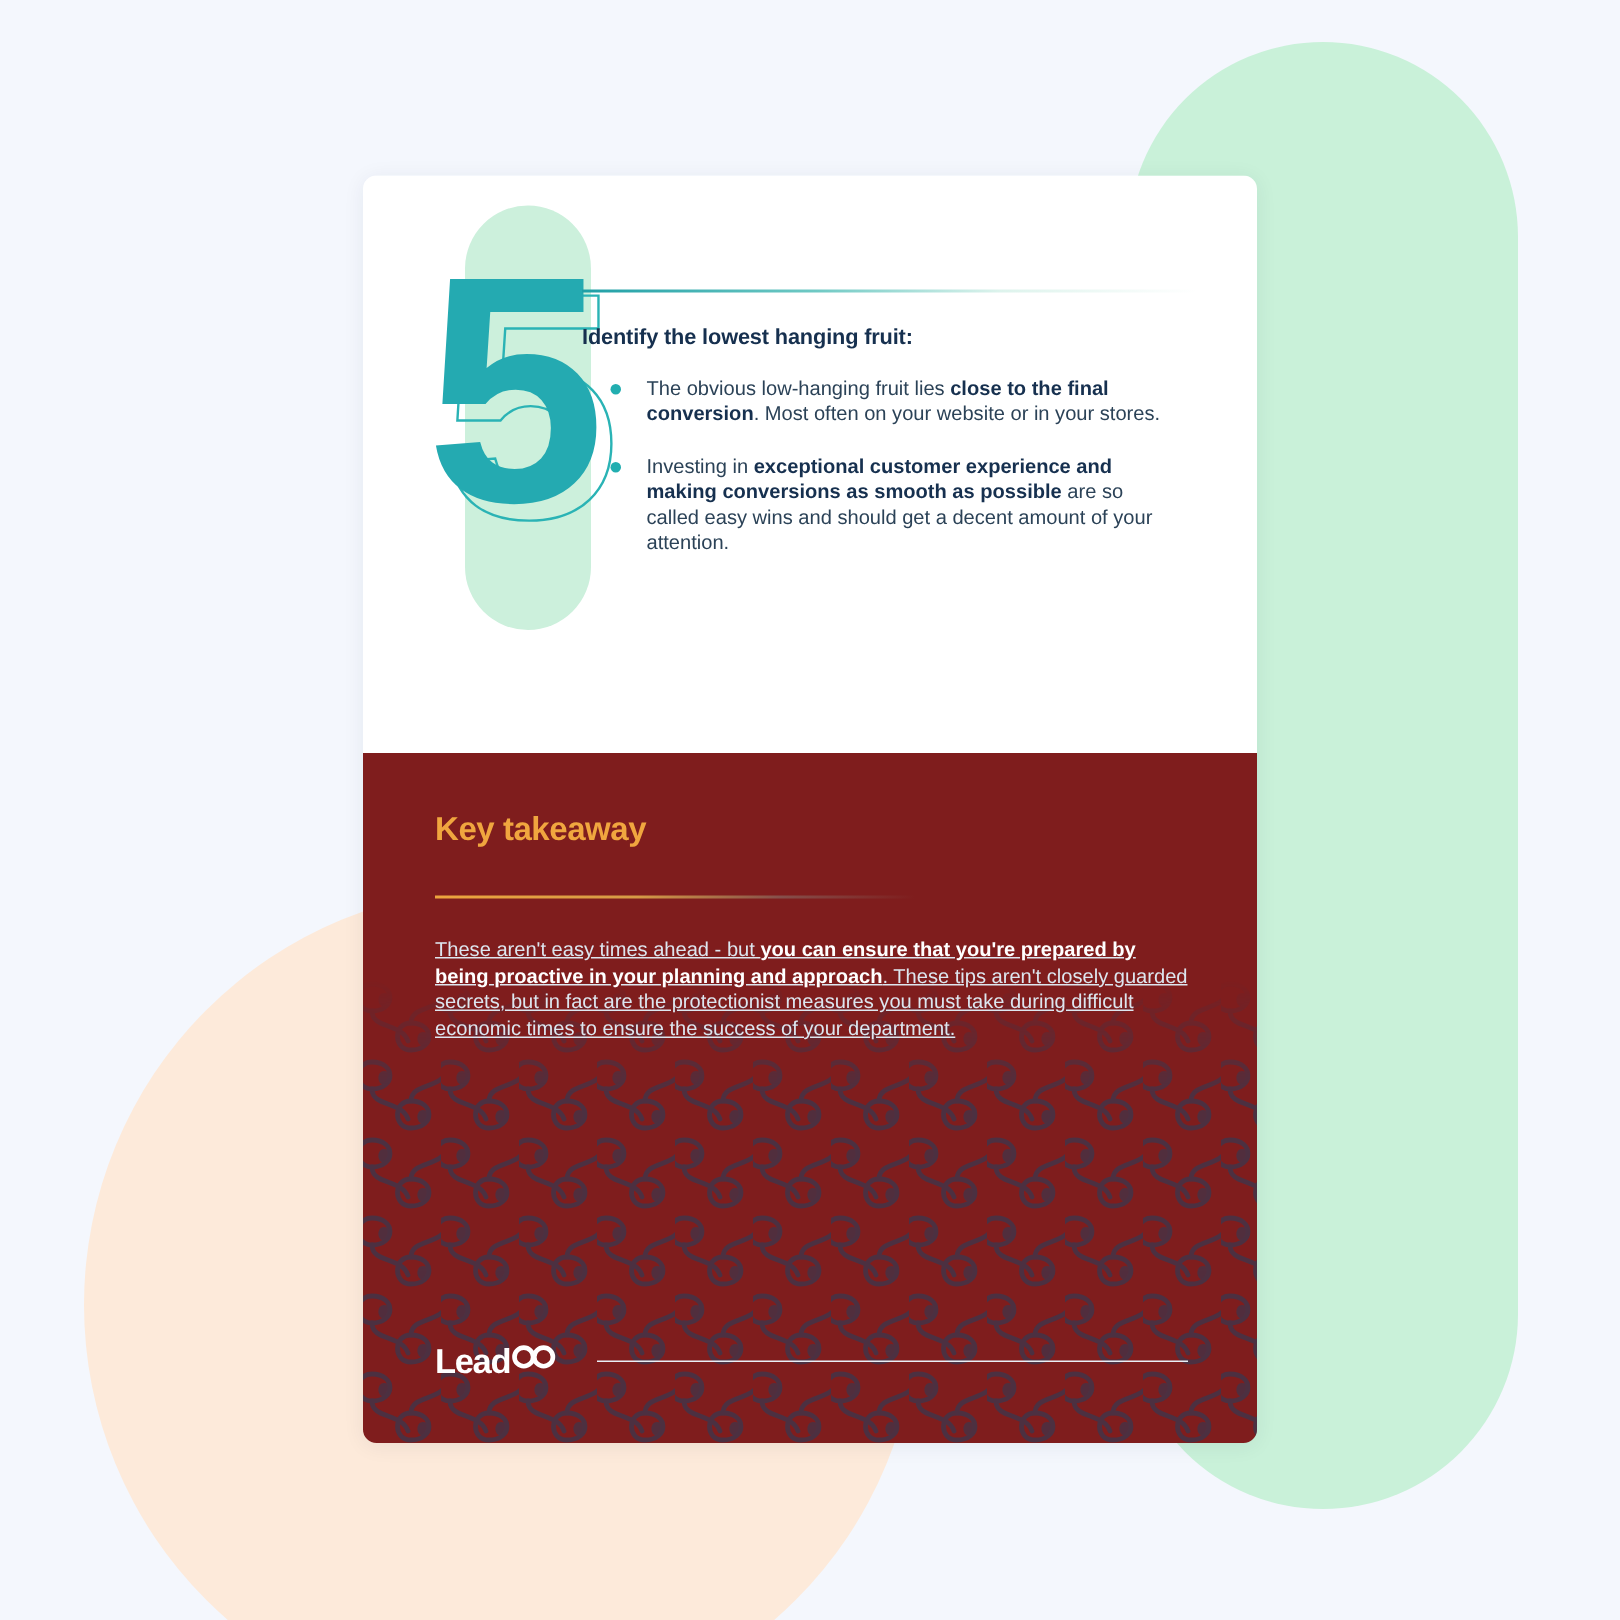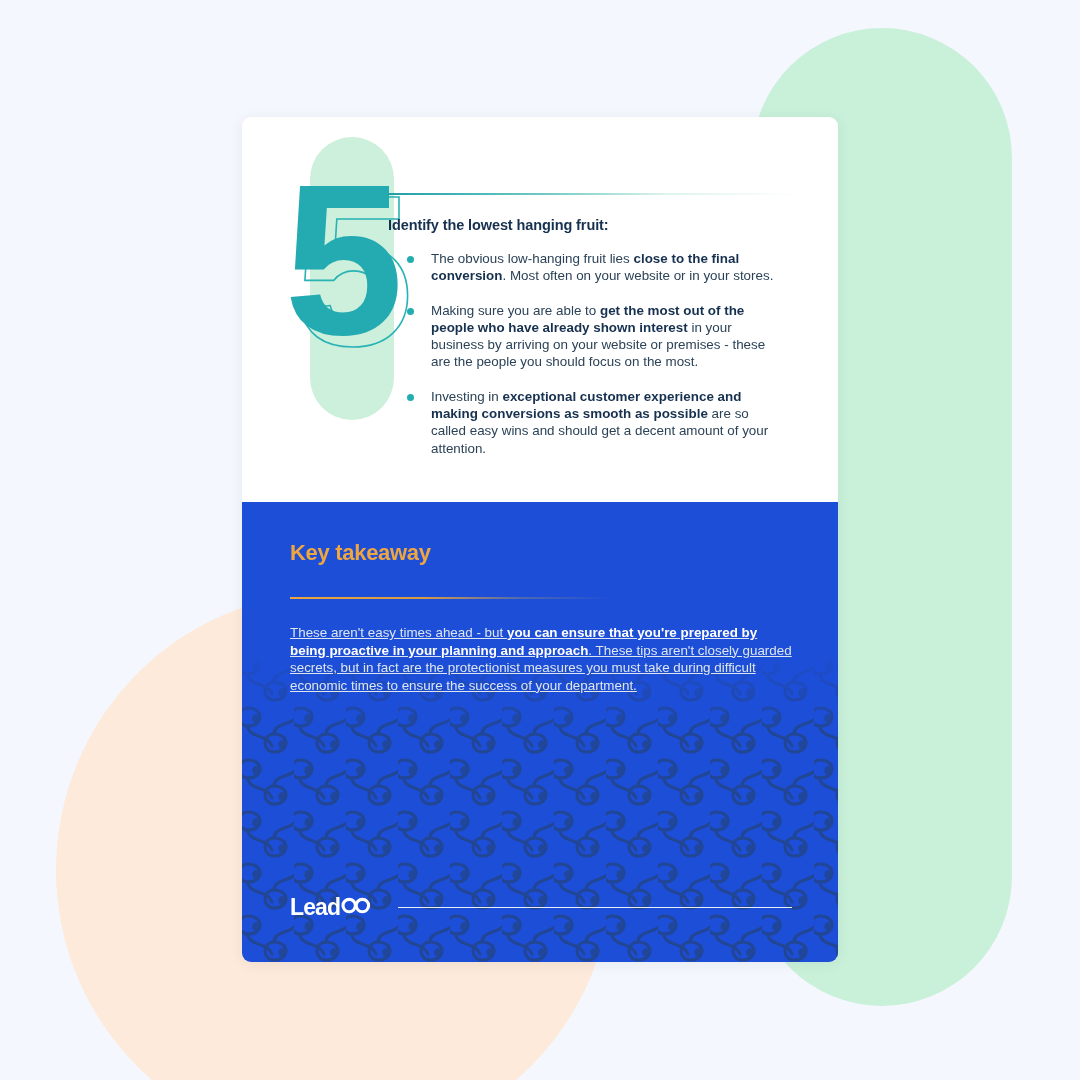--- a/index.html
+++ b/index.html
@@ -143,21 +143,21 @@
   }
   ul.bullets b, .lead-strong {
     font-weight: 700;
     color: #16304f;
   }
 
   
   .panel-dark {
     position: relative;
     height: 460px;
-    background: #1d4ed8;
+    background: #7f1d1d;
     overflow: hidden;
   }
   .pattern {
     position: absolute;
     left: 0;
     top: 150px;
     right: 0;
     bottom: 0;
     opacity: 0.55;
     -webkit-mask-image: linear-gradient(to bottom, rgba(0,0,0,0) 0px, rgba(0,0,0,1) 80px);
@@ -243,21 +243,20 @@
 
       <div class="num-pill"></div>
       <div class="num-ghost">5</div>
       <div class="num-solid">5</div>
       <div class="teal-rule"></div>
 
       <div class="white-content">
         <p class="lead-heading">Identify the lowest hanging fruit:</p>
         <ul class="bullets" id="bullet-list">
             <li><span class="dot"></span><span>The obvious low-hanging fruit lies <b>close to the final conversion</b>. Most often on your website or in your stores.</span></li>
-            <li><span class="dot"></span><span>Making sure you are able to <b>get the most out of the people who have already shown interest</b> in your business by arriving on your website or premises - these are the people you should focus on the most.</span></li>
             <li><span class="dot"></span><span>Investing in <b>exceptional customer experience and making conversions as smooth as possible</b> are so called easy wins and should get a decent amount of your attention.</span></li>
           </ul>
       </div>
 
     </div>
 
     <div class="panel-dark">
 
       <div class="pattern">
         <svg width="100%" height="100%" xmlns="http://www.w3.org/2000/svg" aria-hidden="true">

